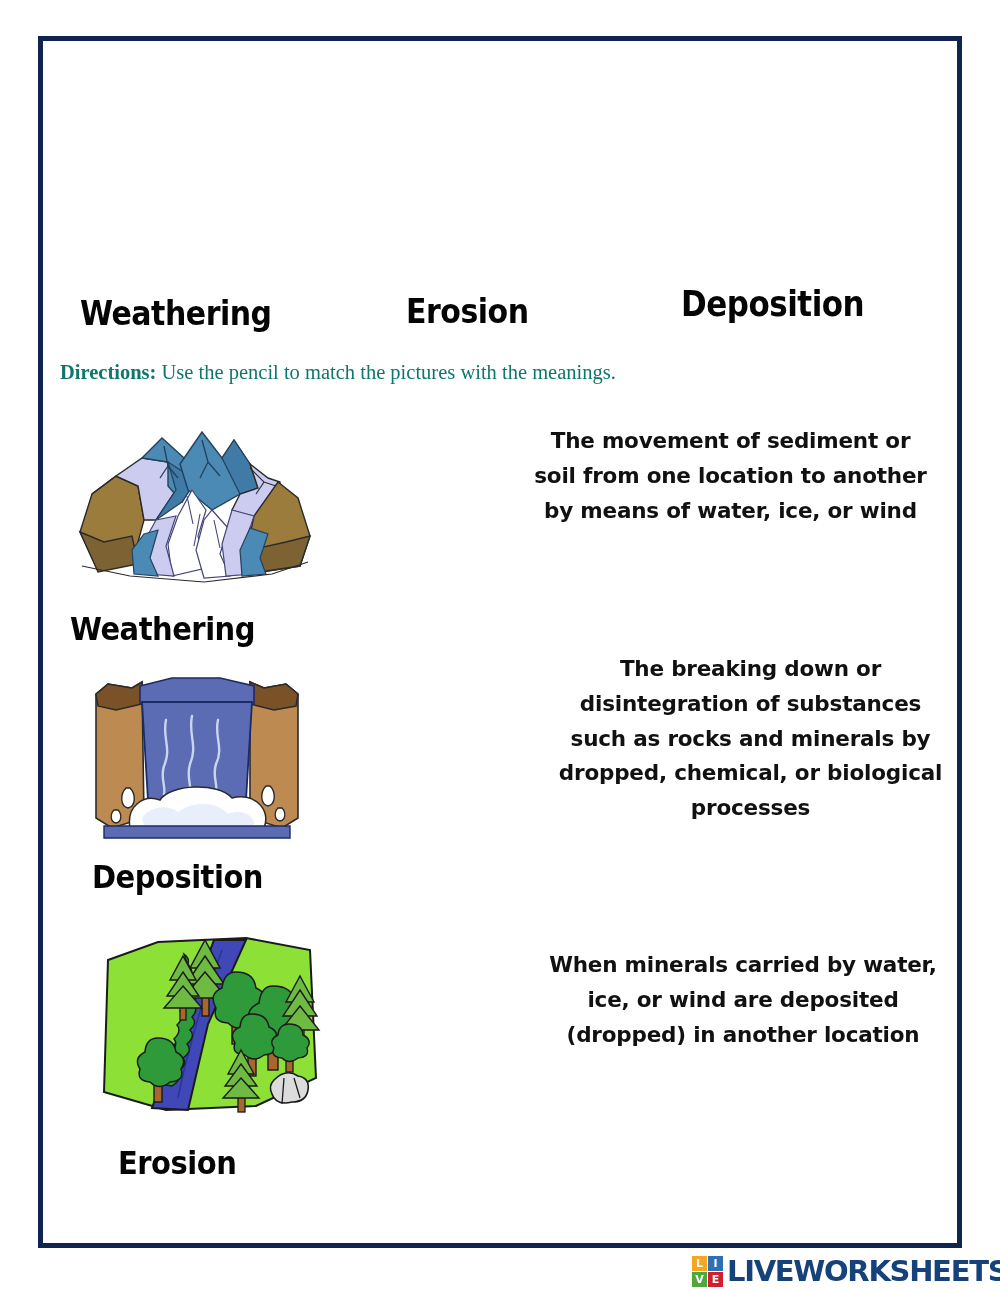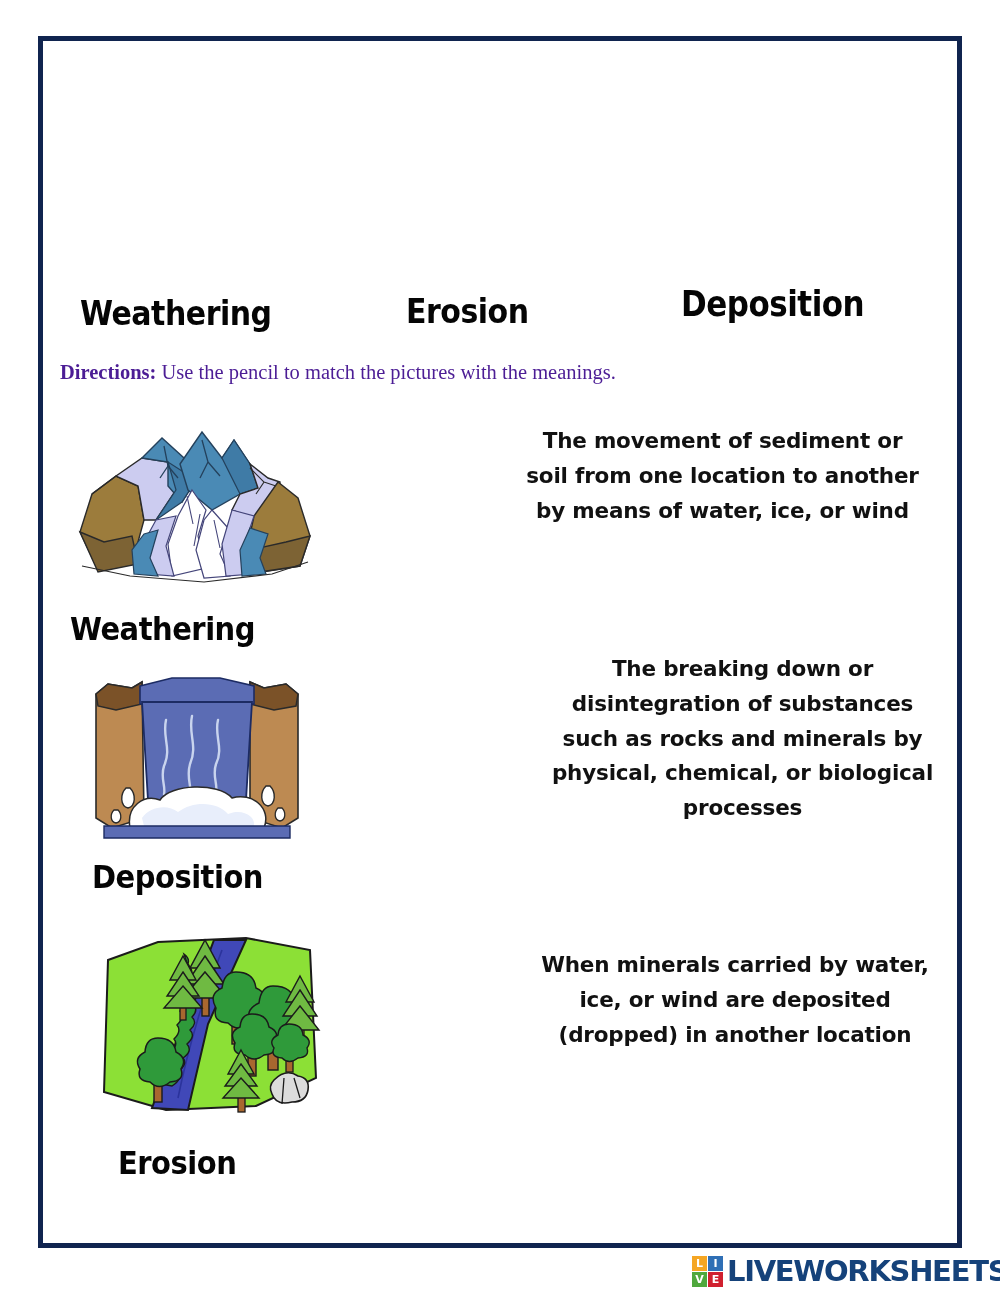--- a/index.html
+++ b/index.html
@@ -42,21 +42,21 @@
   #heading-erosion    { left: 406px; top: 296px; font-size: 30px; }
   #heading-deposition { left: 681px; top: 288px; font-size: 31px; }
 
   
   #directions-line {
     position: absolute;
     left: 60px;
     top: 361px;
     font-family: "Liberation Serif", serif;
     font-size: 20.5px;
-    color: #4c1d95;
+    color: #0f766e;
     white-space: nowrap;
   }
   #directions-label { font-weight: bold; }
 
   
   .picture-cell {
     position: absolute;
     left: 0;
     width: 430px;
   }
@@ -89,20 +89,21 @@
   
   .definition-block {
     position: absolute;
     font-family: "DejaVu Sans", sans-serif;
     font-weight: bold;
     font-size: 21.5px;
     line-height: 1.62;
     color: #111111;
     text-align: center;
     letter-spacing: -0.2px;
+    margin-left: 8px;
   }
   #definition-0 { left: 525px; top: 424px; width: 395px; }
   #definition-1 { left: 545px; top: 652px; width: 395px; }
   #definition-2 { left: 540px; top: 948px; width: 390px; }
 
   
   #footer-logo {
     position: absolute;
     left: 692px;
     top: 1256px;
@@ -276,21 +277,21 @@
 
       <path d="M178 152 q12 -12 24 -4 q12 2 10 14 q-2 12 -16 12 q-16 4 -20 -8
                q-4 -8 2 -14 Z" fill="#dcdcdc" stroke="#1b1b1b" stroke-width="1.6"></path>
       <path d="M188 150 L186 176 M198 150 L204 170" fill="none" stroke="#1b1b1b" stroke-width="1.3"></path>
     </svg>
   </div>
   <div class="picture-label" id="label-2">Erosion</div>
 </div>
 
 <div class="definition-block" id="definition-0">The movement of sediment or soil from one location to another by means of water, ice, or wind</div>
-<div class="definition-block" id="definition-1">The breaking down or disintegration of substances such as rocks and minerals by physical, chemical, or biological processes</div>
+<div class="definition-block" id="definition-1">The breaking down or disintegration of substances such as rocks and minerals by dropped, chemical, or biological processes</div>
 <div class="definition-block" id="definition-2">When minerals carried by water, ice, or wind are deposited (dropped) in another location</div>
 
 <div id="footer-logo">
   <div id="logo-mark">
     <span class="logo-tile" id="logo-tile-l">L</span>
     <span class="logo-tile" id="logo-tile-i">I</span>
     <span class="logo-tile" id="logo-tile-v">V</span>
     <span class="logo-tile" id="logo-tile-e">E</span>
   </div>
   <span id="logo-wordmark">LIVEWORKSHEETS</span>

